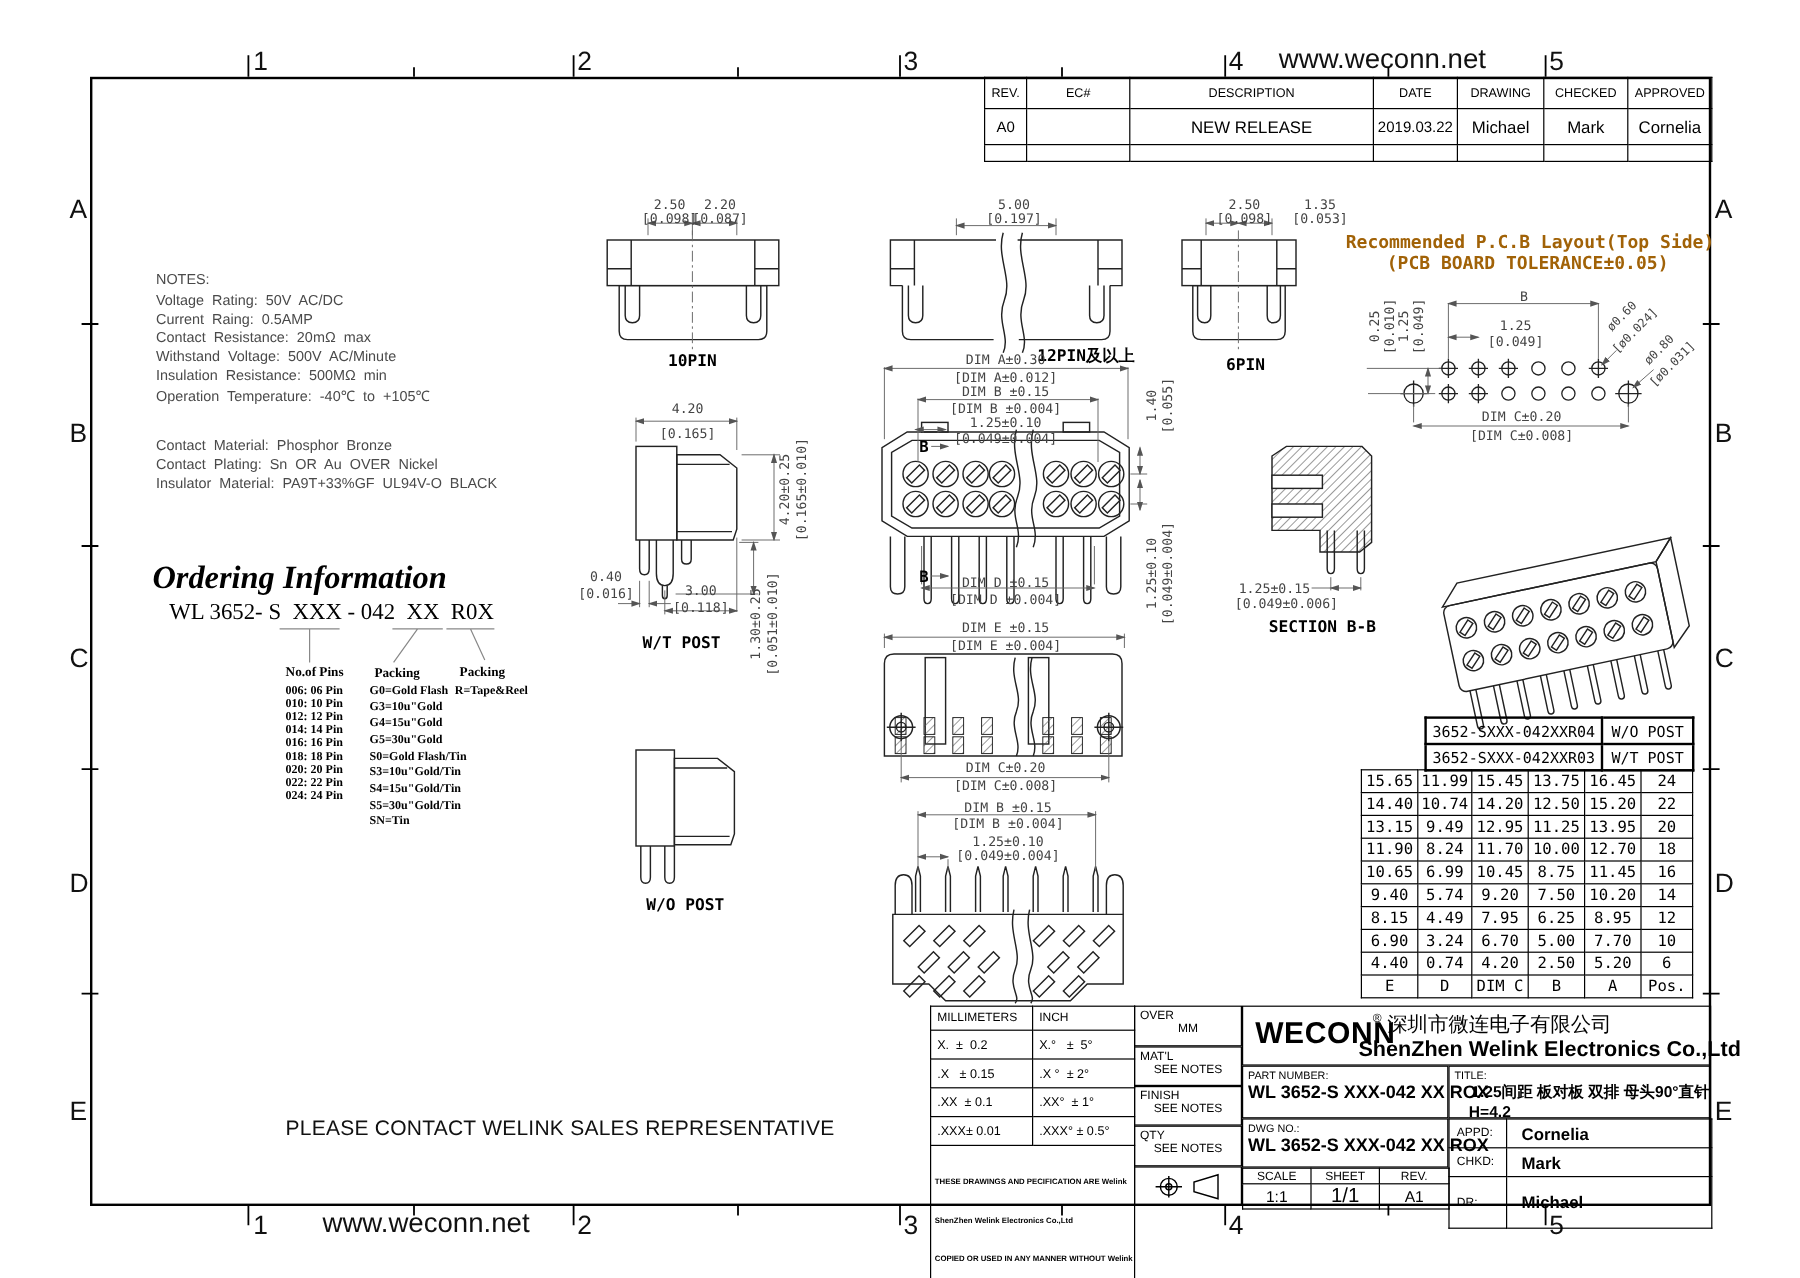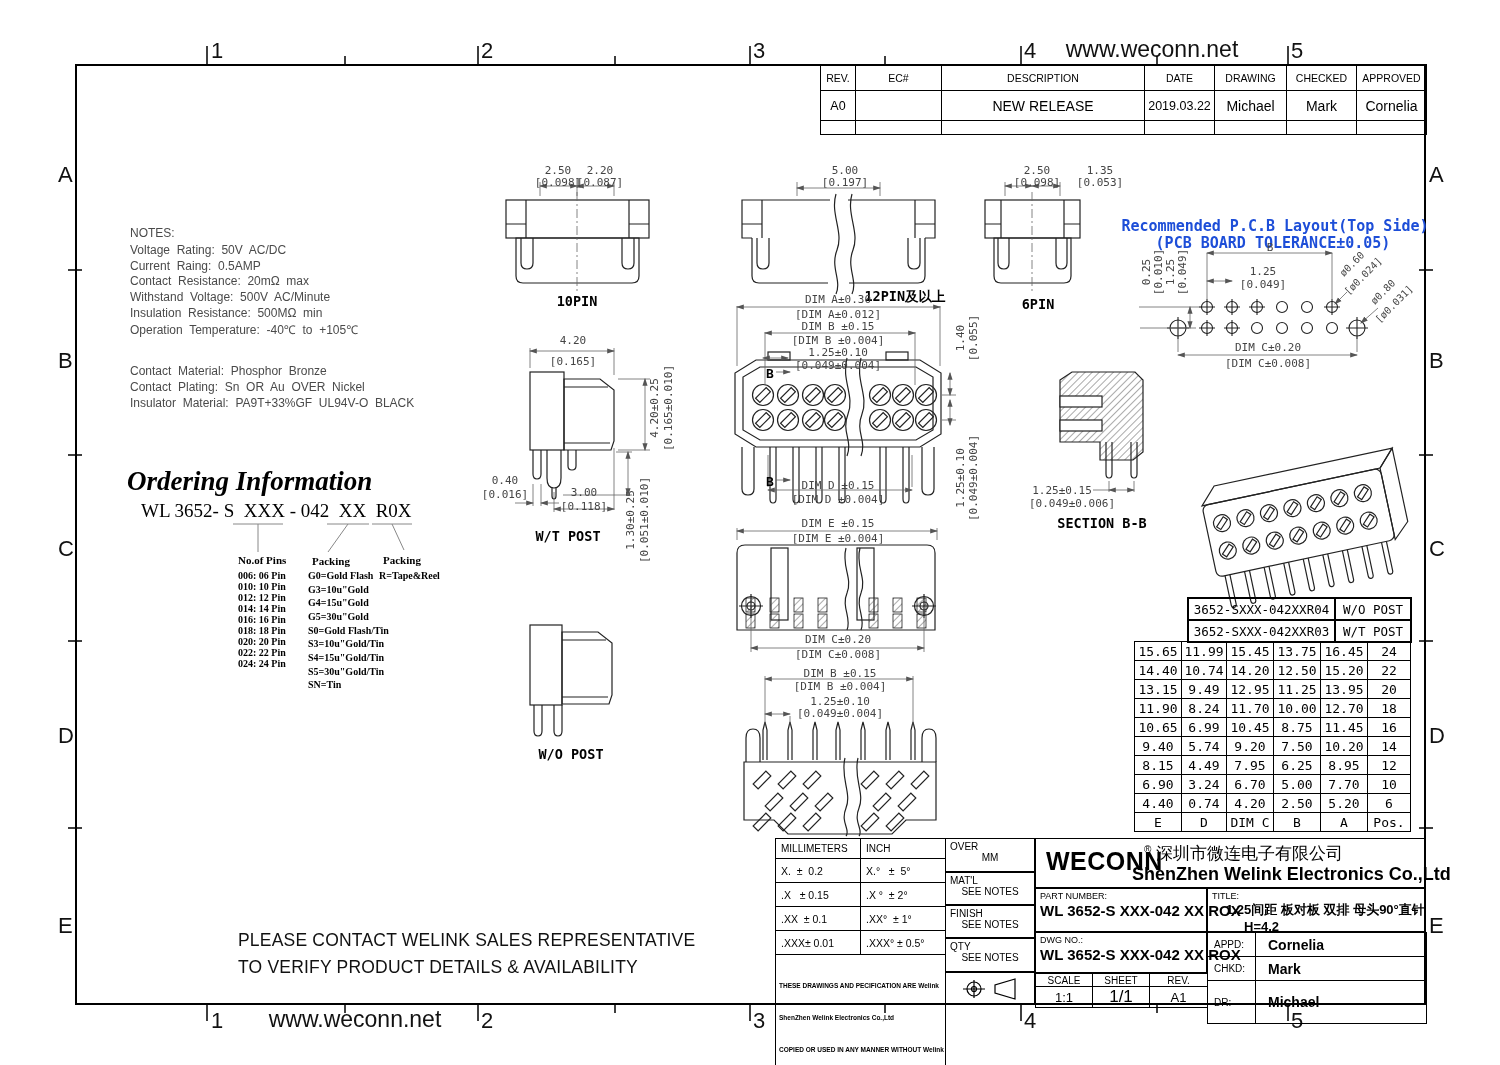--- a/index.html
+++ b/index.html
@@ -15,21 +15,21 @@
   .note{position:absolute;font-size:12px;color:#4a4a4a;white-space:pre;}
   .d{position:absolute;font-family:"DejaVu Sans Mono",monospace;font-size:11px;color:#444;
      white-space:nowrap;transform:translateX(-50%);}
   .rv{position:absolute;font-family:"DejaVu Sans Mono",monospace;font-size:11px;color:#444;
       white-space:nowrap;transform:translate(-50%,-50%) rotate(-90deg);}
   .r45{position:absolute;font-family:"DejaVu Sans Mono",monospace;font-size:10px;color:#444;
       white-space:nowrap;transform:translate(-50%,-50%) rotate(-45deg);}
   .vl{position:absolute;font-family:"DejaVu Sans Mono",monospace;font-size:13.5px;font-weight:bold;
       color:#000;white-space:nowrap;transform:translateX(-50%);}
   .vl2{position:absolute;font-family:"DejaVu Sans Mono",monospace;font-size:15px;font-weight:bold;
-      color:#1d4ed8;white-space:nowrap;transform:translateX(-50%);margin-top:24px;}
+      color:#a16207;white-space:nowrap;transform:translateX(-50%);}
   .bmark{position:absolute;font-family:"DejaVu Sans Mono",monospace;font-size:13px;font-weight:bold;color:#000;}
   .ord-title{position:absolute;left:127px;top:466px;font-family:"Liberation Serif",serif;
       font-style:italic;font-weight:bold;font-size:27px;}
   .ord-code{position:absolute;left:141px;top:500px;font-family:"Liberation Serif",serif;
       font-size:19px;white-space:pre;}
   .ord-h{position:absolute;font-family:"Liberation Serif",serif;font-weight:bold;font-size:11px;white-space:nowrap;}
   .ord-i{position:absolute;font-family:"Liberation Serif",serif;font-weight:bold;font-size:10px;white-space:nowrap;}
   table{border-collapse:collapse;}
   .revtab{position:absolute;left:820px;top:64px;width:606px;table-layout:fixed;}
   .revtab td{border:1.8px solid #000;text-align:center;padding:0;overflow:hidden;}
@@ -610,21 +610,20 @@
           <td>D</td>
           <td>DIM C</td>
           <td>B</td>
           <td>A</td>
           <td>Pos.</td>
         </tr>
   </tbody>
     </table>
 
   <div class="notice" style="left:238px;top:930px">PLEASE CONTACT WELINK SALES REPRESENTATIVE</div>
-  <div class="notice" style="left:238px;top:957px">TO VERIFY PRODUCT DETAILS &amp; AVAILABILITY</div>
 
   <table class="toltab">
     <colgroup>
         <col style="width:85px">
         <col style="width:85px">
       </colgroup>
     <tbody>
         <tr style="height:20px">
       <td class="th">MILLIMETERS</td>
       <td class="th">INCH</td>
@@ -689,21 +688,21 @@
     <span style="position:absolute;left:120px;top:3px;font-size:17px">深圳市微连电子有限公司</span>
     <span style="position:absolute;left:96px;top:25px;font-size:18px;font-weight:bold;white-space:nowrap">ShenZhen Welink Electronics Co.,Ltd</span>
   </div>
   <div class="tb" style="left:1035px;top:888px;width:172px;height:44px">
     <div class="lb">PART NUMBER:</div>
     <div class="vv">WL 3652-S XXX-042 XX ROX</div>
   </div>
   <div class="tb" style="left:1207px;top:888px;width:219px;height:44px">
     <div class="lb">TITLE:</div>
     <div style="font-size:13px;font-weight:bold;padding-left:18px;white-space:nowrap">1.25间距 板对板 双排 母头90°直针</div>
-    <div style="font-size:13px;font-weight:bold;padding-left:36px">H=4.2</div>
+    <div style="font-size:13px;font-weight:bold;padding-left:16px">H=4.2</div>
   </div>
   <div class="tb" style="left:1035px;top:932px;width:172px;height:41px">
     <div class="lb">DWG NO.:</div>
     <div class="vv">WL 3652-S XXX-042 XX ROX</div>
   </div>
   <table class="sgrid" style="position:absolute;left:1035px;top:973px;width:172px;table-layout:fixed">
     <colgroup>
         <col style="width:57px">
         <col style="width:57px">
         <col style="width:58px">

